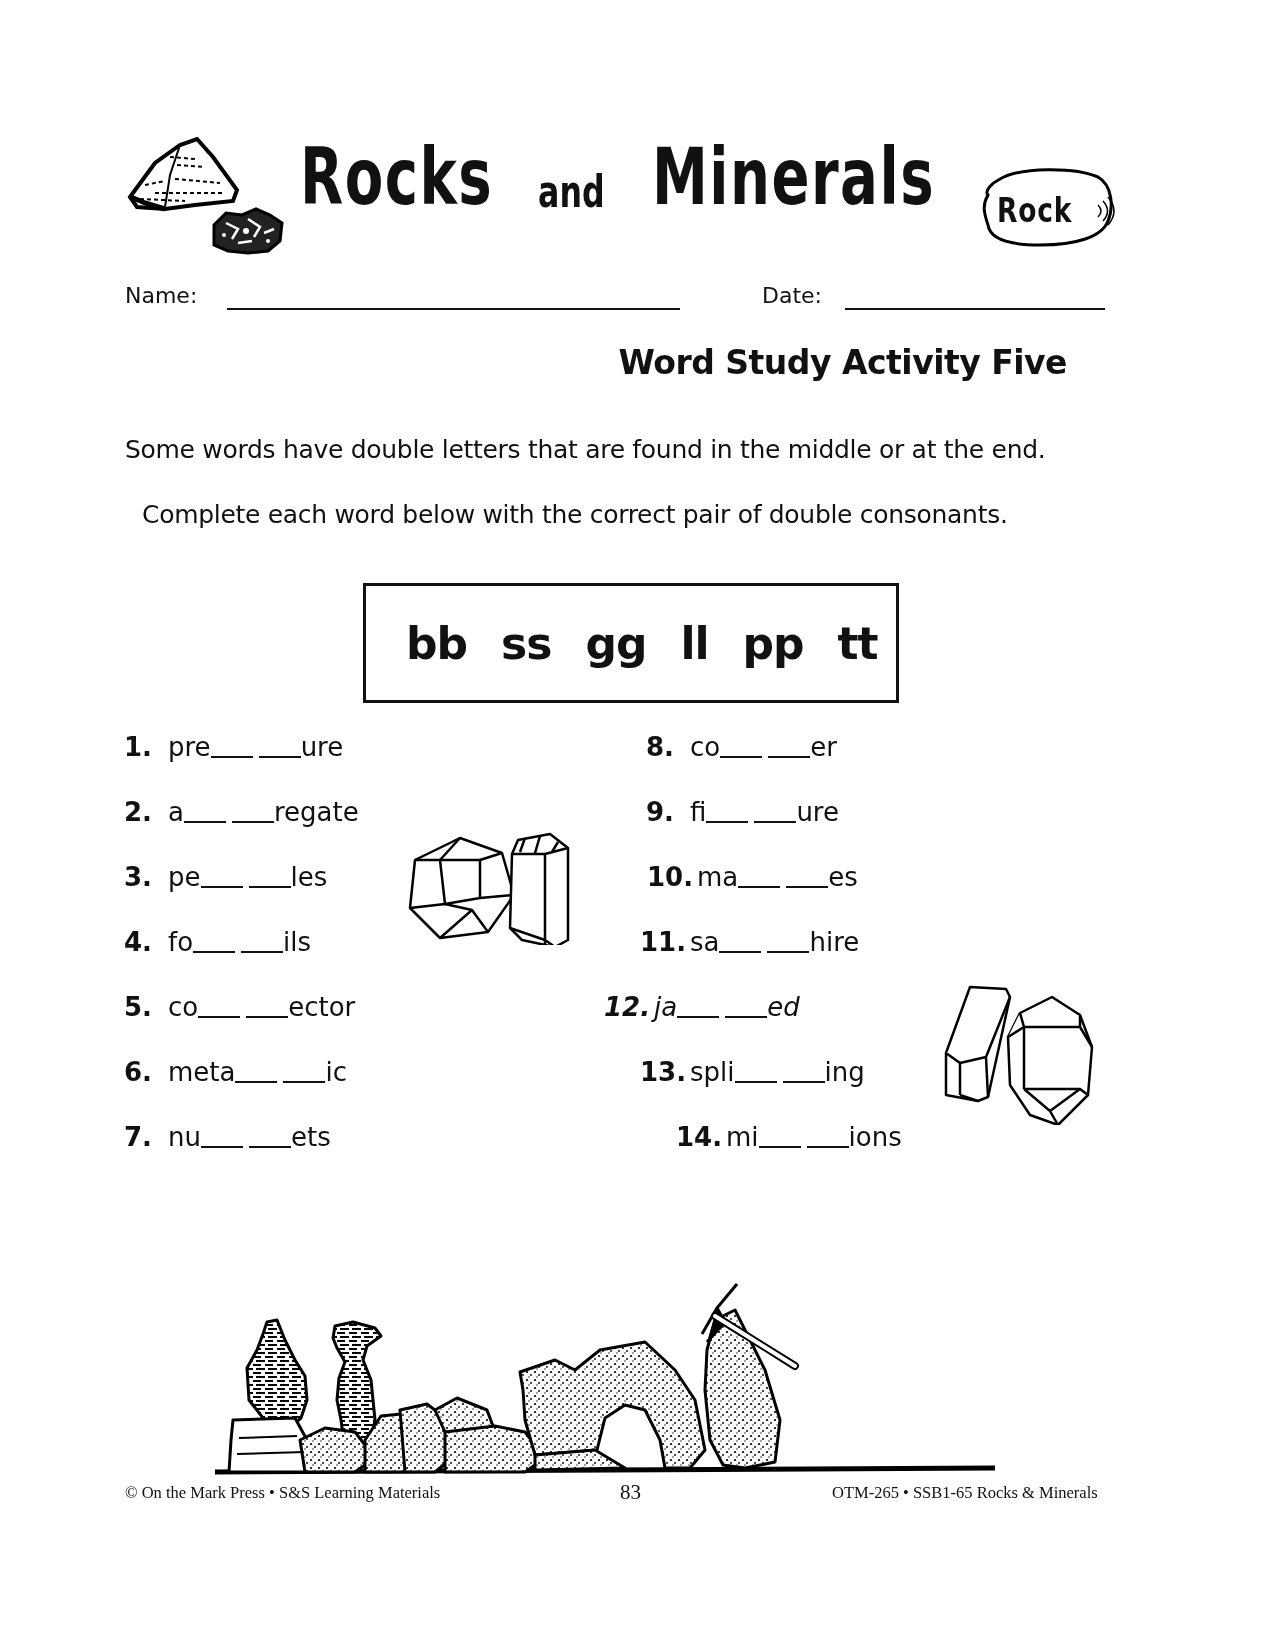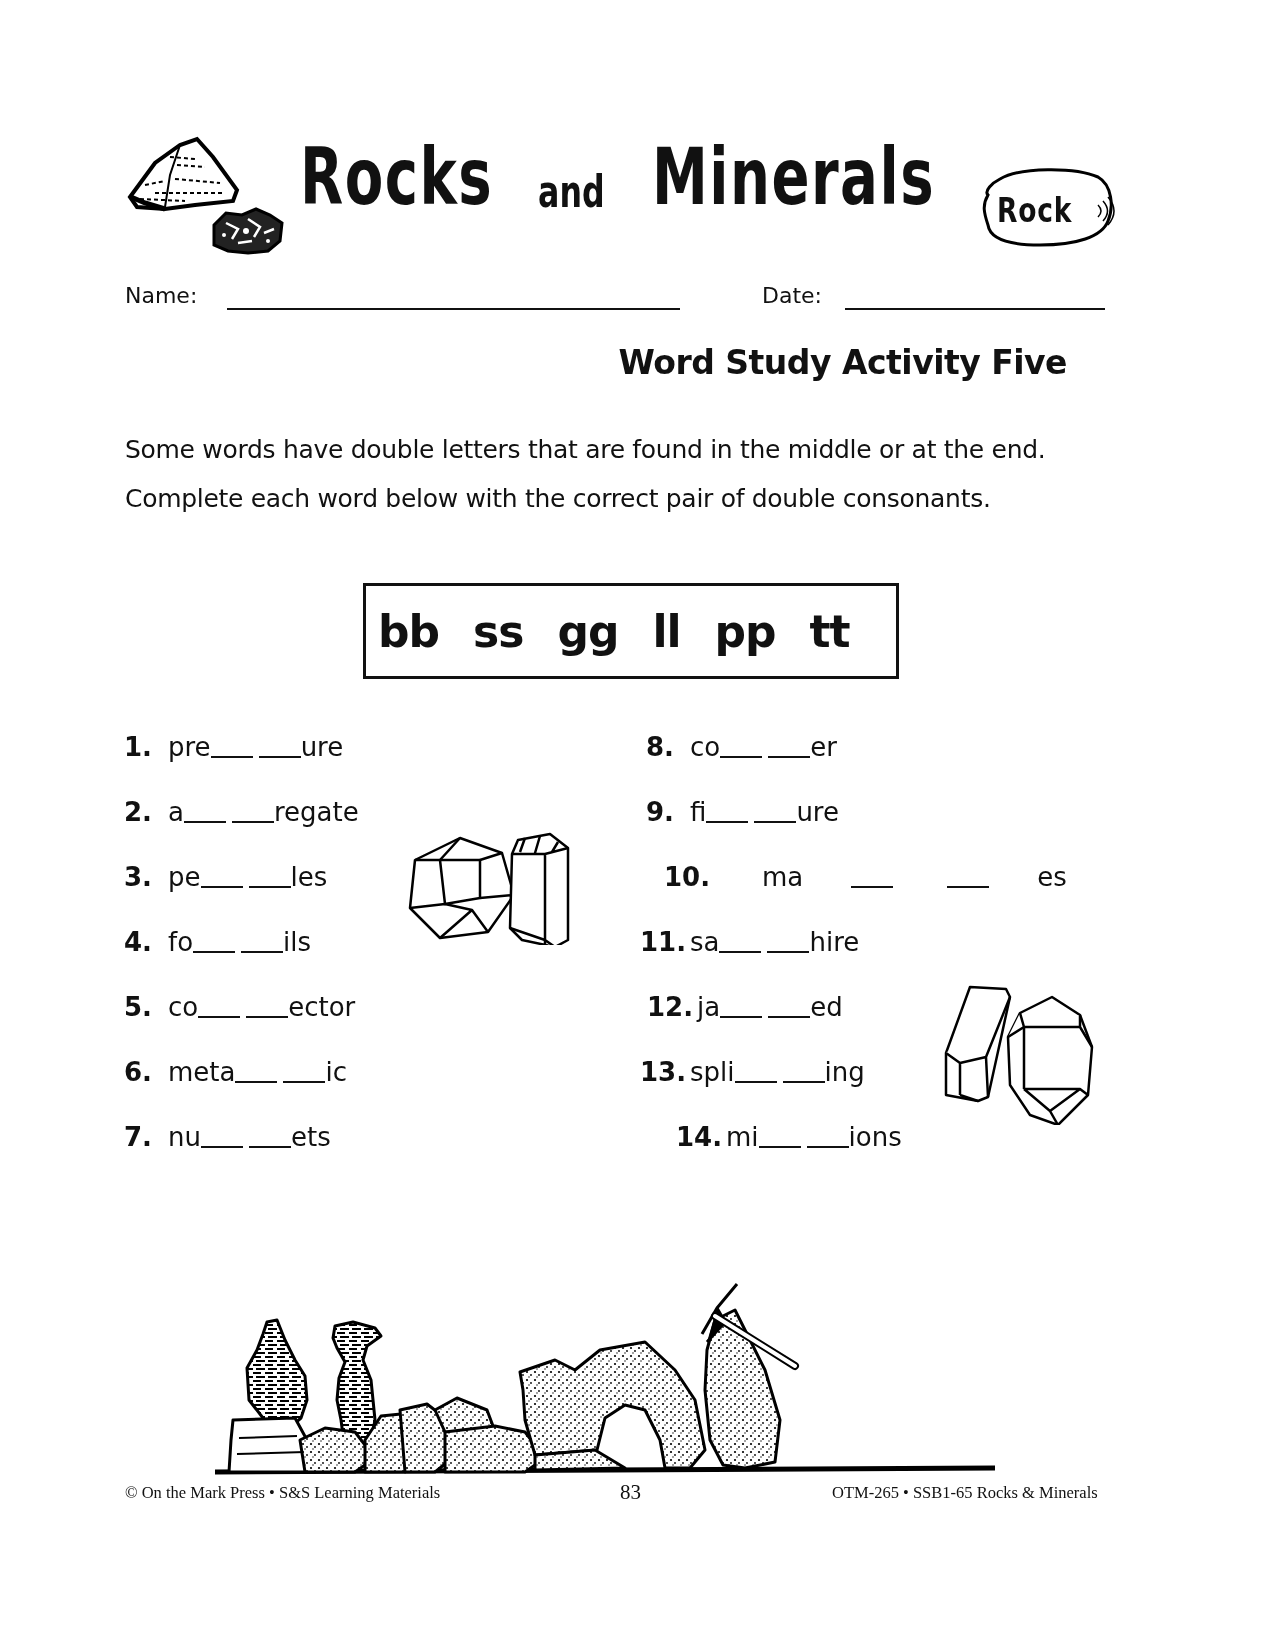--- a/index.html
+++ b/index.html
@@ -11,21 +11,21 @@
     .badge { left: 980px; top: 165px; width: 135px; height: 85px; }
     .badge-text { left: 997px; top: 193px; font-size: 34px; font-weight: 900; font-family: "DejaVu Sans", sans-serif; transform: scaleX(0.78); transform-origin: left top; line-height: 1; letter-spacing: 1px; }
 
     
     .lbl { font-size: 22px; font-family: "DejaVu Sans", sans-serif; line-height: 1; }
     .line { border-bottom: 2px solid #111; height: 0; }
 
     .heading { left: 0; width: 1067px; top: 343px; text-align: right; font-size: 33px; font-weight: bold; font-family: "DejaVu Sans", sans-serif; letter-spacing: -0.5px; }
     .para { left: 125px; font-size: 25px; font-family: "DejaVu Sans", sans-serif; letter-spacing: -0.3px; white-space: nowrap; }
 
-    .box { left: 363px; top: 583px; width: 536px; height: 96px; border: 3px solid #111; box-sizing: border-box; display: flex; align-items: center; justify-content: flex-start; padding-left: 12px; }
+    .box { left: 363px; top: 583px; width: 536px; height: 120px; border: 3px solid #111; box-sizing: border-box; display: flex; align-items: center; justify-content: flex-start; padding-left: 40px; }
     .pair { font-size: 44px; font-weight: bold; font-family: "DejaVu Sans", sans-serif; margin-right: 34px; letter-spacing: -1px; }
 
     .item { position: absolute; font-size: 26px; font-family: "DejaVu Sans", sans-serif; white-space: nowrap; display: flex; align-items: baseline; }
     .item .num { font-weight: bold; display: inline-block; text-align: right; width: 34px; margin-right: 16px; }
     .item .blank { display: inline-block; width: 42px; border-bottom: 2px solid #111; margin-right: 6px; height: 0; vertical-align: baseline; transform: translateY(2px); }
     .item .blank.last { margin-right: 0; }
 
     .footer { top: 1483px; font-family: "Liberation Serif", "DejaVu Serif", serif; font-weight: normal; font-size: 16.5px; white-space: nowrap; }
     .pagenum { left: 620px; top: 1480px; font-family: "Liberation Serif", "DejaVu Serif", serif; font-size: 21px; }
   </style>
@@ -60,21 +60,21 @@
   <div class="abs badge-text">Rock</div>
 </div>
 
 <div class="abs lbl" style="left:125px;top:285px;">Name:</div>
 <div class="abs line" style="left:227px;top:308px;width:453px;"></div>
 <div class="abs lbl" style="left:762px;top:285px;">Date:</div>
 <div class="abs line" style="left:845px;top:308px;width:260px;"></div>
 
 <div class="abs heading">Word Study Activity Five</div>
 <div class="abs para" style="top:435px;">Some words have double letters that are found in the middle or at the end.</div>
-<div class="abs para" style="top:484px;">Complete each word below with the correct pair of double consonants.</div>
+<div class="abs para" style="top:500px;margin-left:17px;">Complete each word below with the correct pair of double consonants.</div>
 
 <div class="abs box">
   <span class="pair">bb</span>
   <span class="pair">ss</span>
   <span class="pair">gg</span>
   <span class="pair">ll</span>
   <span class="pair">pp</span>
   <span class="pair" style="margin-right:0">tt</span>
 </div>
 
@@ -135,35 +135,35 @@
     <span class="blank last"></span>
   <span>er</span>
 </div>
 <div class="item" style="left:640px;top:797px;">
   <span class="num">9.</span>
   <span>fi</span>
   <span class="blank"></span>
     <span class="blank last"></span>
   <span>ure</span>
 </div>
-<div class="item" style="left:664px;top:862px;gap:48px;">
+<div class="item" style="left:647px;top:862px;">
   <span class="num">10.</span>
   <span>ma</span>
   <span class="blank"></span>
     <span class="blank last"></span>
   <span>es</span>
 </div>
 <div class="item" style="left:640px;top:927px;">
   <span class="num">11.</span>
   <span>sa</span>
   <span class="blank"></span>
     <span class="blank last"></span>
   <span>hire</span>
 </div>
-<div class="item" style="left:647px;top:992px;">
+<div class="item" style="left:604px;top:992px;font-style:italic;">
   <span class="num">12.</span>
   <span>ja</span>
   <span class="blank"></span>
     <span class="blank last"></span>
   <span>ed</span>
 </div>
 <div class="item" style="left:640px;top:1057px;">
   <span class="num">13.</span>
   <span>spli</span>
   <span class="blank"></span>

